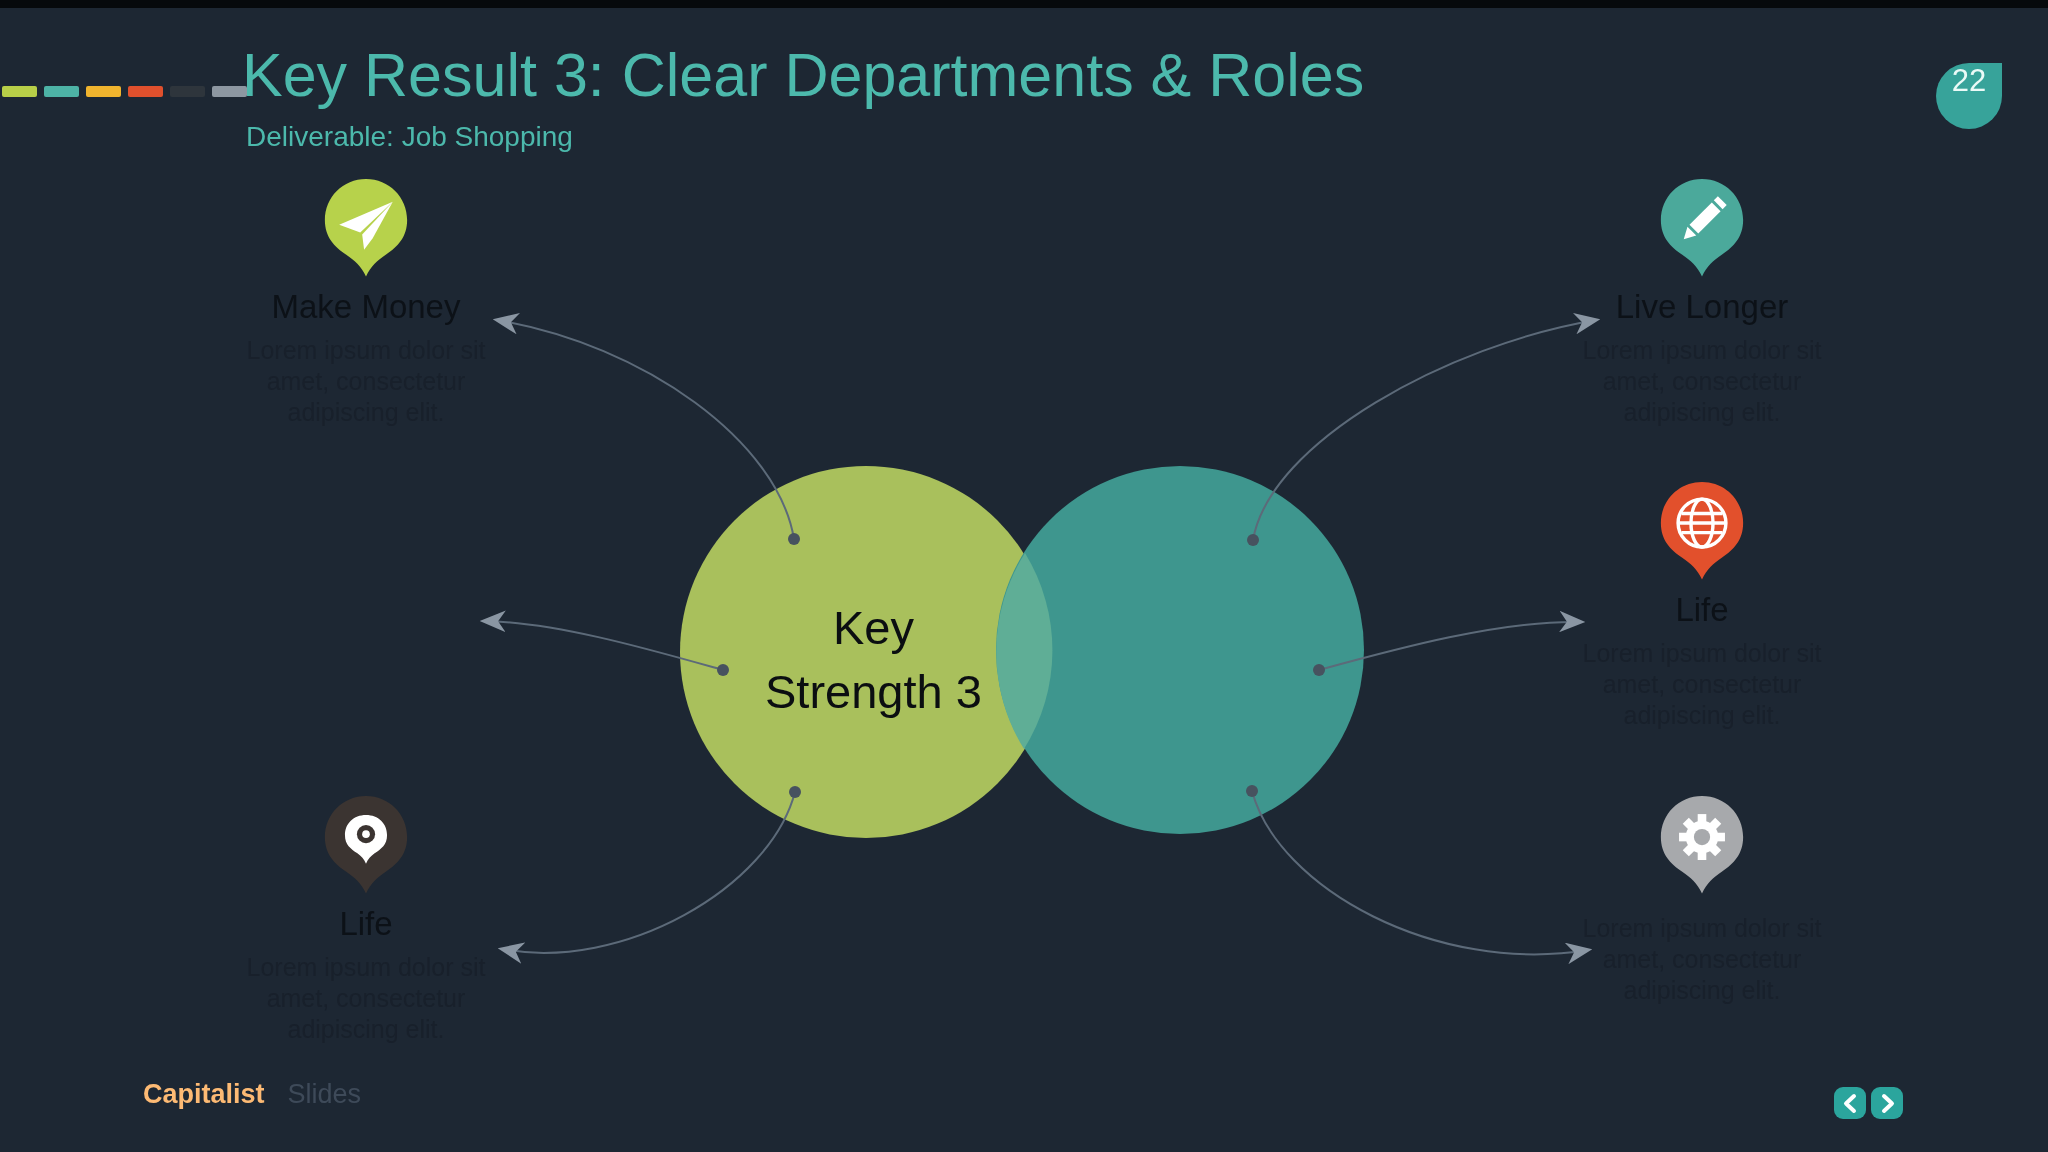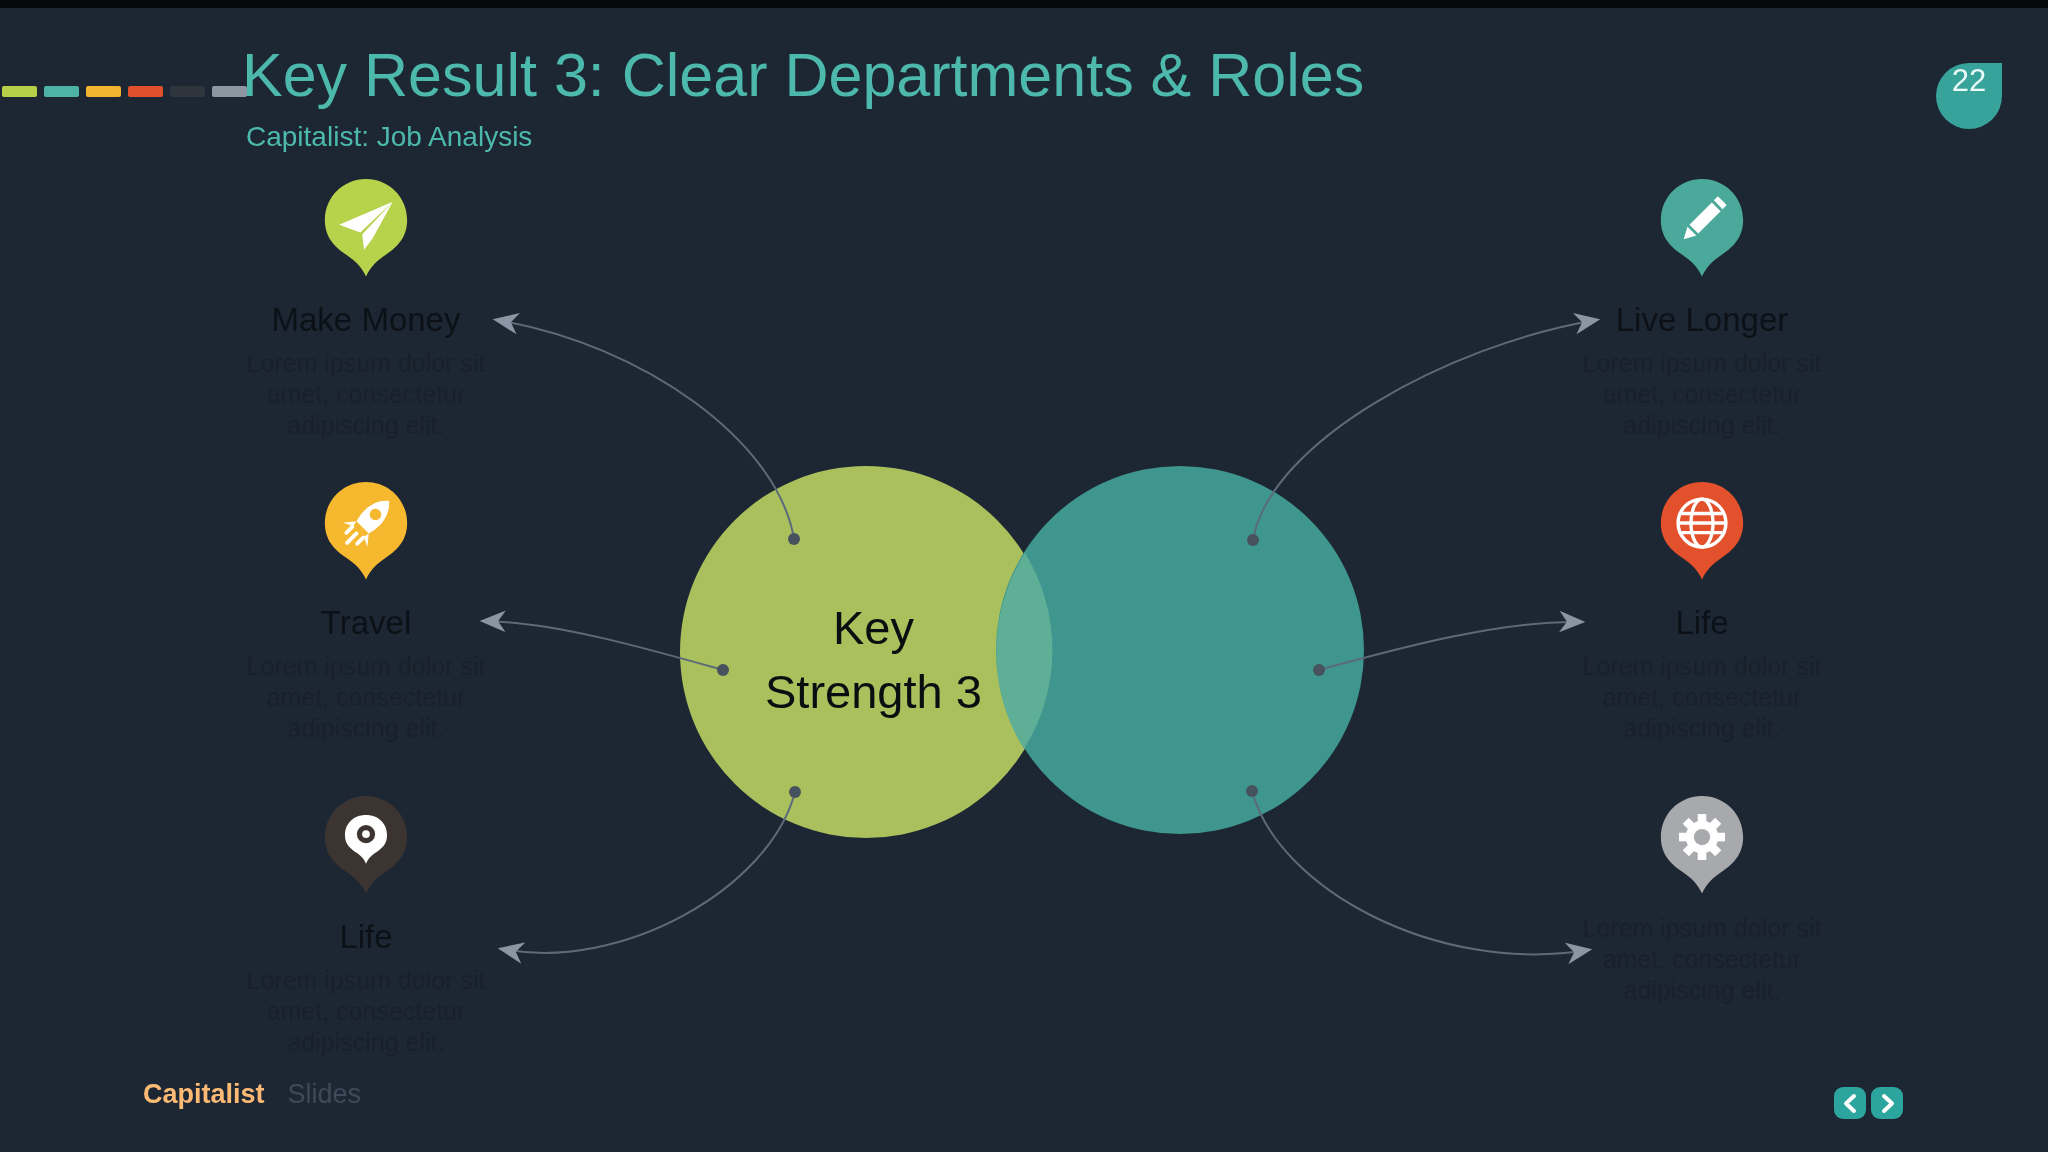--- a/index.html
+++ b/index.html
@@ -20,21 +20,21 @@
               border-radius:50% 0 50% 50%;display:flex;align-items:flex-start;justify-content:center;
               color:#eafaf7;font-size:31px;}
 
   .venn-layer{position:absolute;left:0;top:0;}
 
   .item{position:absolute;width:340px;text-align:center;}
   .item.col-left{left:196px;}
   .item.col-right{left:1532px;}
   .row-a{top:177px;}  .row-b{top:480px;}  .row-c{top:794px;}
   .pin-wrap{width:96px;height:110px;margin:0 auto;}
-  .item-label{margin-top:14px;font-size:33px;color:#0c1117;}
+  .item-label{margin-top:1px;font-size:33px;color:#0c1117;}
   .item-body{width:262px;margin:9px auto 0;font-size:25px;line-height:31px;color:#18202b;}
 
   .venn-label{position:absolute;left:765px;top:596px;font-size:47px;line-height:64px;color:#0b0e11;text-align:center;}
 
   .footer{position:absolute;left:143px;top:1079px;font-size:27px;}
   .footer .bold{font-weight:bold;color:#fdba74;}
   .footer .light{color:#3e4a59;margin-left:23px;}
 
   .nav-btn{position:absolute;top:1087px;width:32px;height:32px;border-radius:9px;background:#2ba59d;
            display:flex;align-items:center;justify-content:center;cursor:pointer;}
@@ -49,21 +49,21 @@
   <div class="dash-row">
     <span class="dash d1"></span>
     <span class="dash d2"></span>
     <span class="dash d3"></span>
     <span class="dash d4"></span>
     <span class="dash d5"></span>
     <span class="dash d6"></span>
   </div>
 
   <div class="title">Key Result 3: Clear Departments &amp; Roles</div>
-  <div class="subtitle">Capitalist: Job Analysis</div>
+  <div class="subtitle">Deliverable: Job Shopping</div>
 
   <div class="page-badge">
     <span>22</span>
   </div>
 
   <svg class="venn-layer" width="2048" height="1152" viewBox="0 0 2048 1152">
     <defs>
       <marker id="arrw" viewBox="0 0 12 10" refX="10" refY="5" markerWidth="13" markerHeight="11" orient="auto">
         <path d="M0 0 L12 5 L0 10 L3.5 5 Z" fill="#8a96a3"></path>
       </marker>
@@ -101,40 +101,20 @@
       <svg width="96" height="110" viewBox="0 0 100 115">
         <path d="M50 2 C26 2 7 21 7 45 C7 63 17 73 29 81 C38 87 45 93 50 104 C55 93 62 87 71 81 C83 73 93 63 93 45 C93 21 74 2 50 2 Z" fill="#b7d24b"></path>
         <path d="M78 26 L22 50 L44 58 Z" fill="#fff"></path>
         <path d="M78 26 L46 60 L48 76 L57 64 Z" fill="#fff"></path>
       </svg>
     </div>
     <div class="item-label">Make Money</div>
     <div class="item-body">Lorem ipsum dolor sit amet, consectetur adipiscing elit.</div>
   </div>
 
-  <div class="item col-left row-b">
-    <div class="pin-wrap">
-      <svg width="96" height="110" viewBox="0 0 100 115">
-        <path d="M50 2 C26 2 7 21 7 45 C7 63 17 73 29 81 C38 87 45 93 50 104 C55 93 62 87 71 81 C83 73 93 63 93 45 C93 21 74 2 50 2 Z" fill="#f5b82f"></path>
-        <g transform="rotate(45 50 46)">
-          <path d="M50 12 C60 20 64 35 59 51 L41 51 C36 35 40 20 50 12 Z" fill="#fff"></path>
-          <circle cx="50" cy="32" r="6" fill="#f5b82f"></circle>
-          <path d="M41 51 L32 62 L42 57 Z" fill="#fff"></path>
-          <path d="M59 51 L68 62 L58 57 Z" fill="#fff"></path>
-          <g stroke="#fff" stroke-width="4" stroke-linecap="round">
-            <line x1="42" y1="58" x2="42" y2="67"></line>
-            <line x1="50" y1="60" x2="50" y2="74"></line>
-            <line x1="58" y1="58" x2="58" y2="67"></line>
-          </g>
-        </g>
-      </svg>
-    </div>
-    <div class="item-label">Travel</div>
-    <div class="item-body">Lorem ipsum dolor sit amet, consectetur adipiscing elit.</div>
-  </div>
 
   <div class="item col-left row-c">
     <div class="pin-wrap">
       <svg width="96" height="110" viewBox="0 0 100 115">
         <path d="M50 2 C26 2 7 21 7 45 C7 63 17 73 29 81 C38 87 45 93 50 104 C55 93 62 87 71 81 C83 73 93 63 93 45 C93 21 74 2 50 2 Z" fill="#3b3431"></path>
         <path d="M50 22 C37 22 28 31 28 43 C28 53 34 57 41 62 C45 65 48 68 50 73 C52 68 55 65 59 62 C66 57 72 53 72 43 C72 31 63 22 50 22 Z" fill="#fff"></path>
         <circle cx="50" cy="42" r="9.5" fill="#3b3431"></circle>
         <circle cx="50" cy="42" r="4" fill="#fff"></circle>
       </svg>
     </div>

